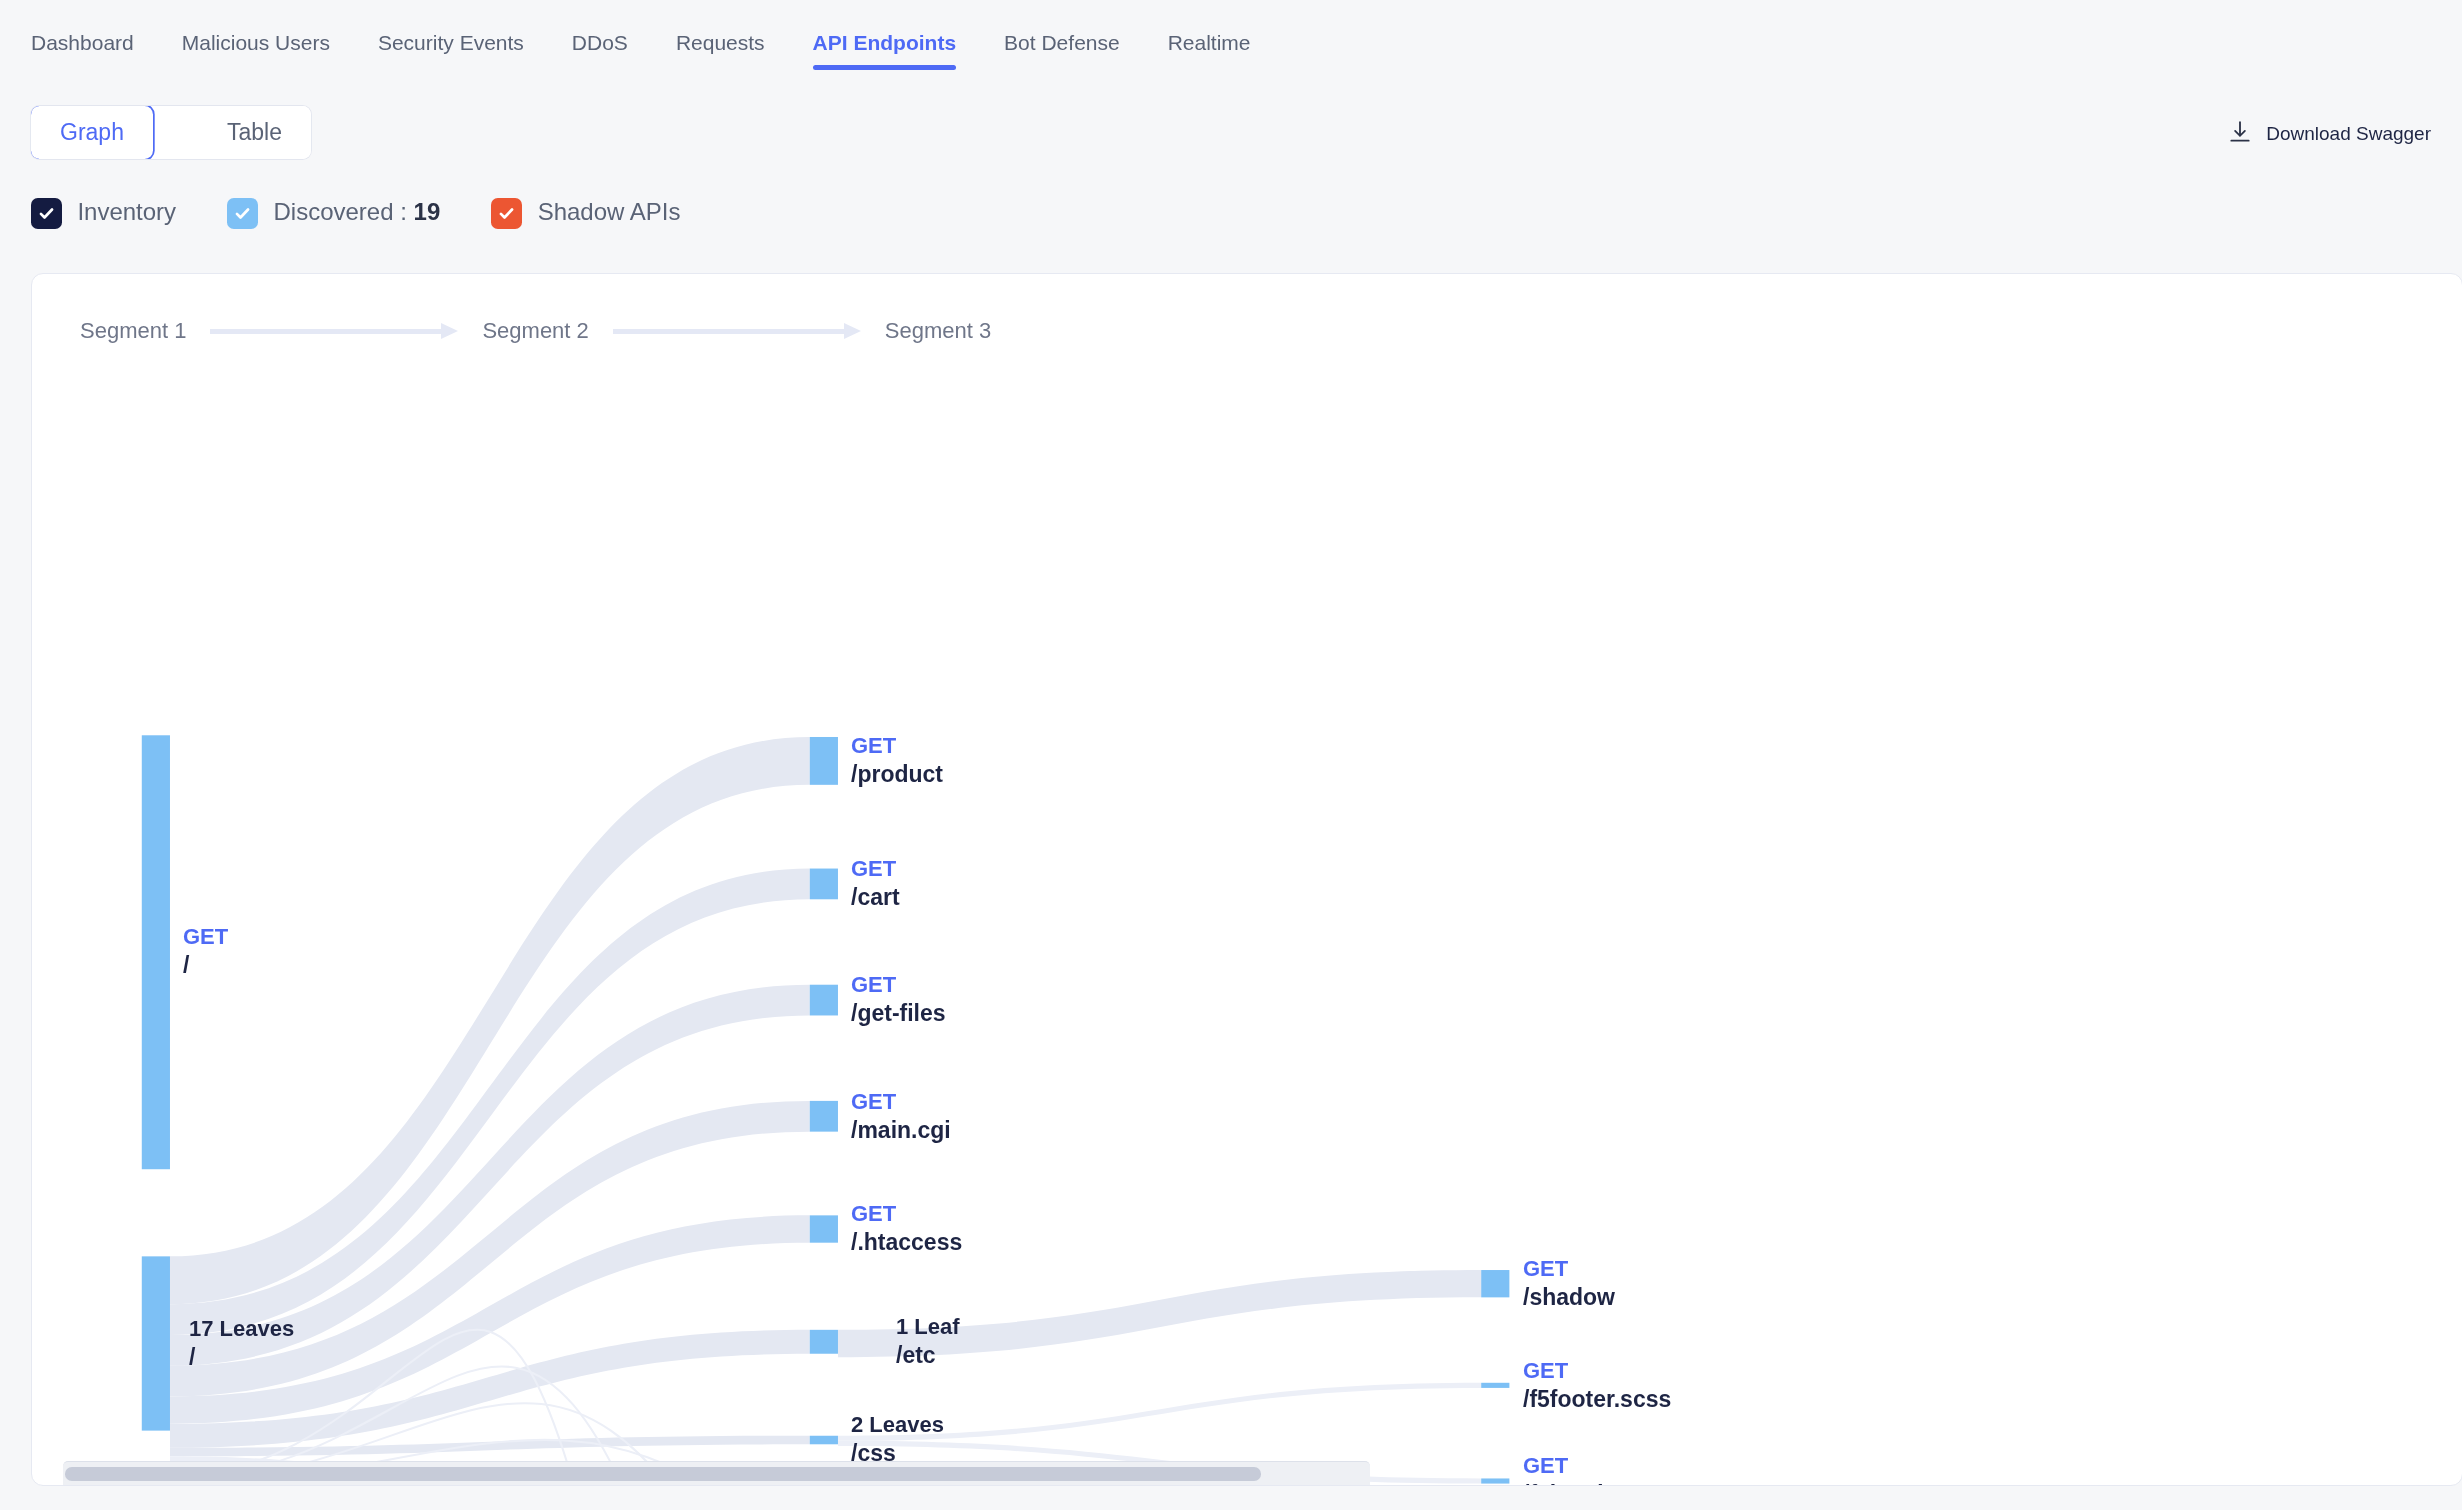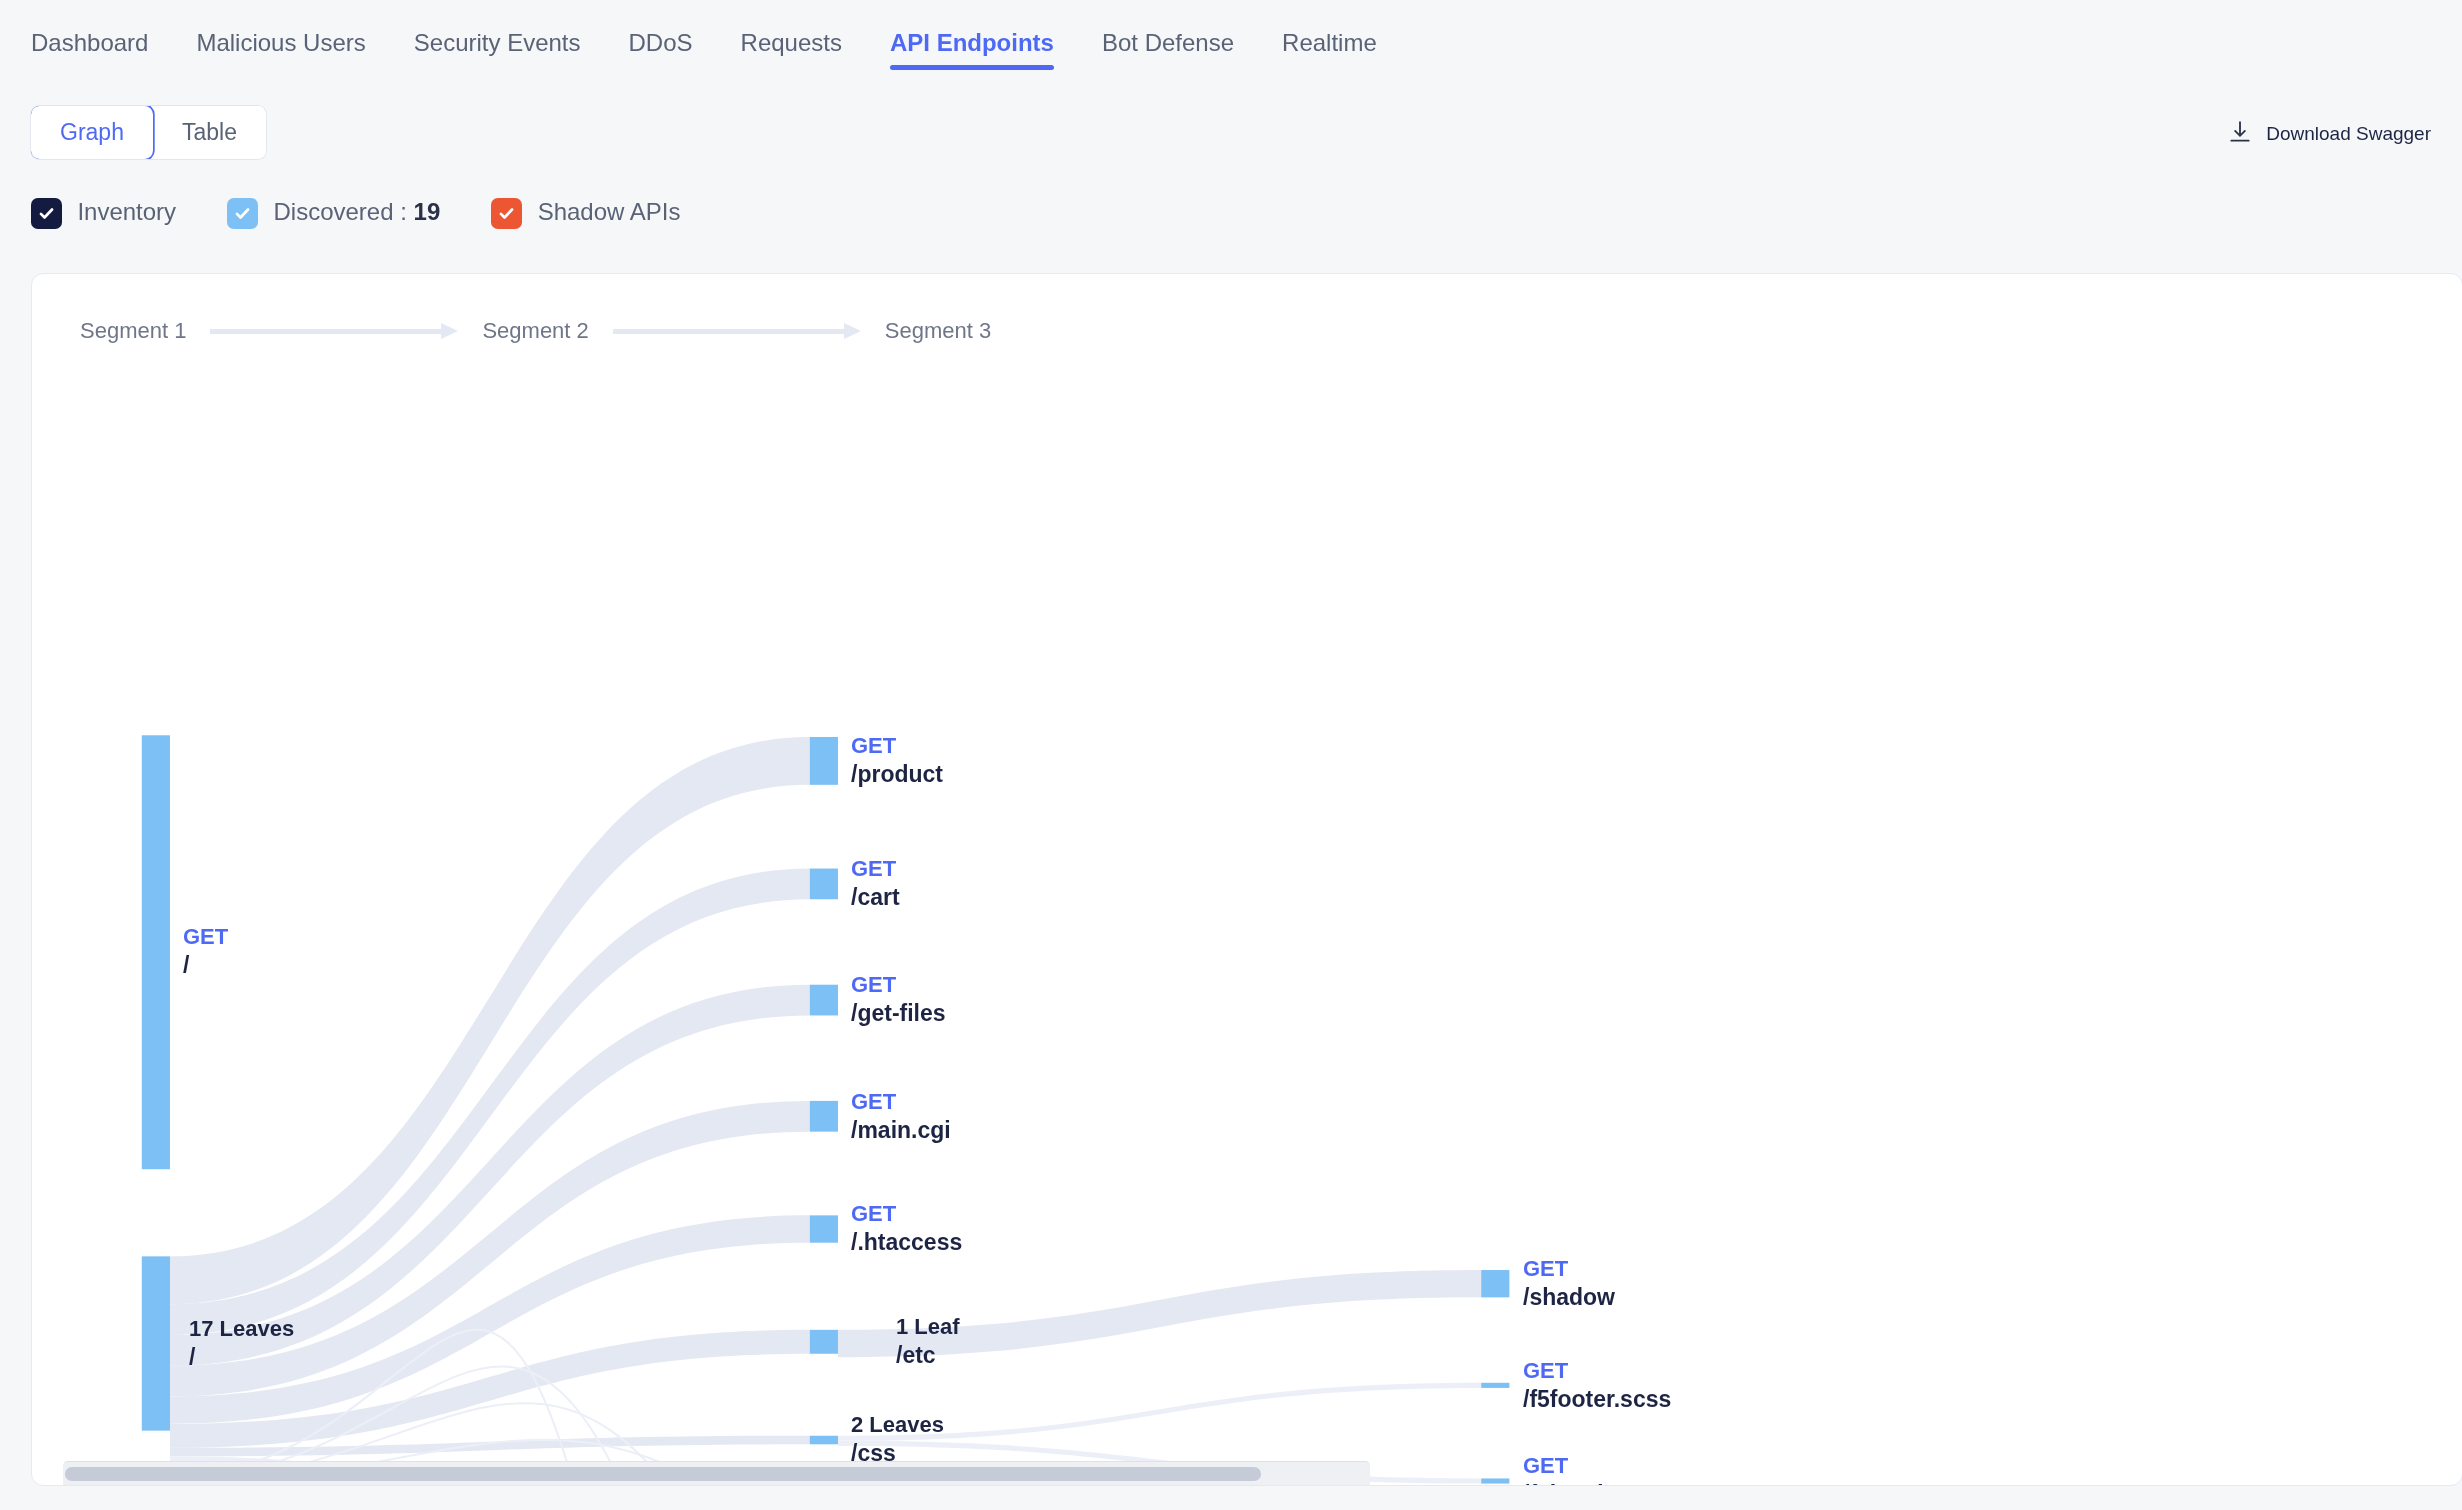--- a/index.html
+++ b/index.html
@@ -13,21 +13,21 @@
   
   .topnav {
     height: 85px;
     background: #F6F7F9;
     display: flex;
     align-items: center;
     padding-left: 31px;
     position: relative;
   }
   .topnav-item {
-    font-size: 24px;
+    font-size: 21px;
     color: #5A6376;
     margin-right: 48px;
     position: relative;
     height: 85px;
     display: flex;
     align-items: center;
     white-space: nowrap;
     cursor: pointer;
   }
   .topnav-item.active { color: #4E6AF5; font-weight: bold; }
@@ -47,20 +47,21 @@
     align-items: center;
     padding: 0 31px;
     position: relative;
   }
   .segmented {
     display: flex;
     background: #fff;
     border-radius: 8.5px;
     overflow: hidden;
     box-shadow: 0 0 0 0.9px #E3E6EF;
+    gap: 45px;
   }
   .seg-btn {
     padding: 0 29px;
     height: 53px;
     line-height: 53px;
     font-size: 23px;
     color: #5A6376;
     background: #fff;
     cursor: pointer;
     border: none;

